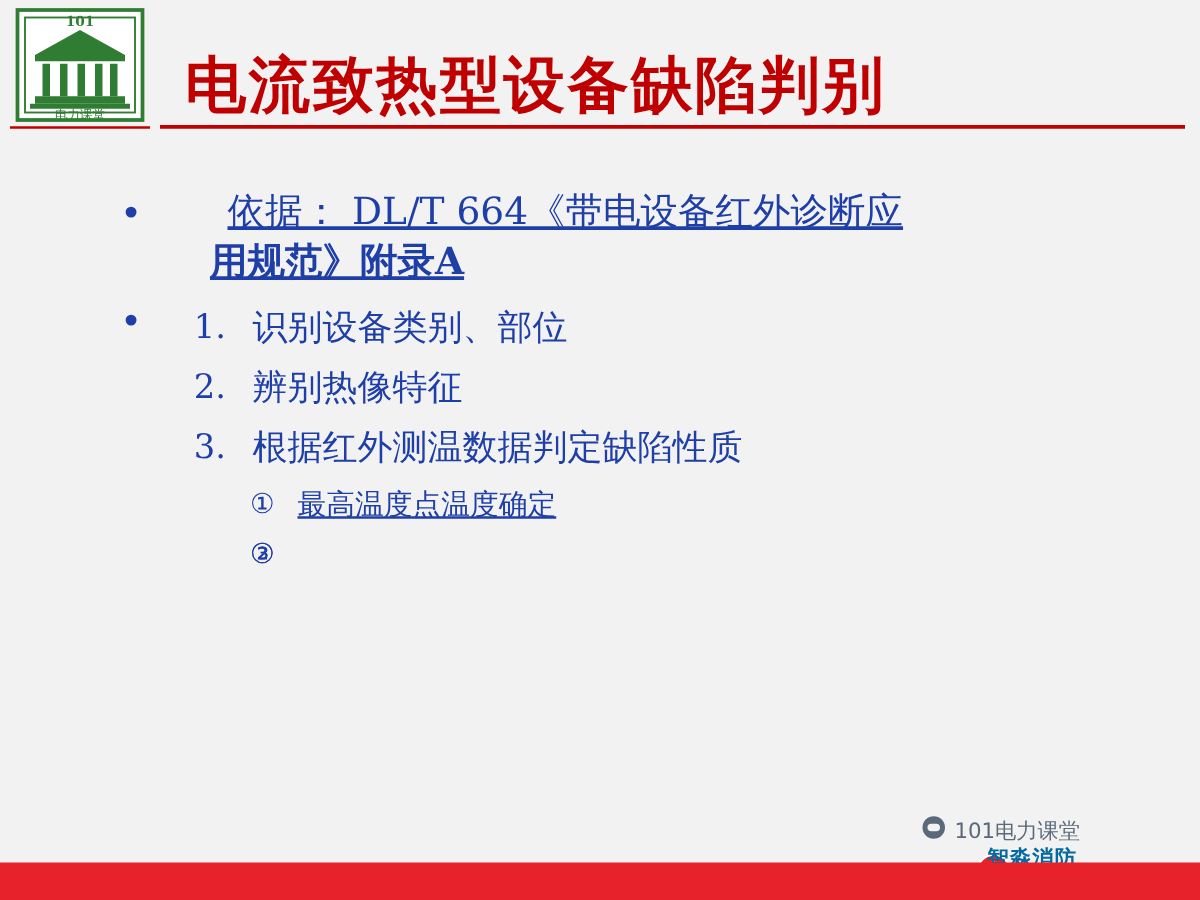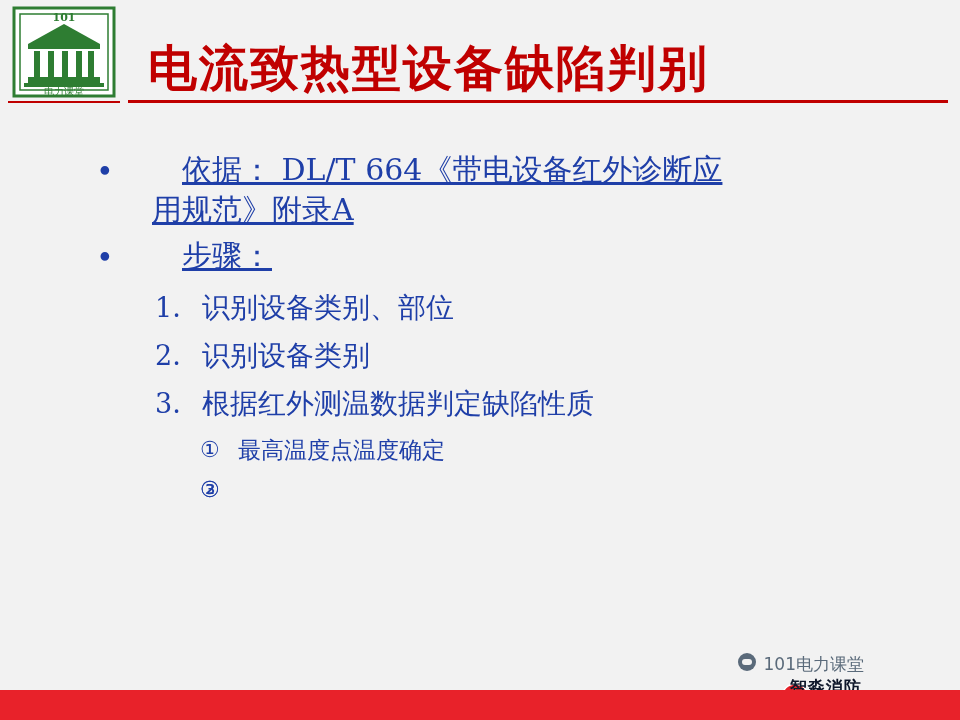--- a/index.html
+++ b/index.html
@@ -86,21 +86,22 @@
     color: #1f3fa8;
   }
   .bullet-l1 .txt {
     text-decoration: underline;
     display: inline;
     margin-left: 32px;
   }
   .bullet-l1 .txt2 {
     text-decoration: underline;
     display: block;
-    margin-left: 2px;
+    margin-left: 18px;
+    font-weight: bold;
   }
 
   .list-l2 {
     margin: 8px 0 0 0;
     padding: 0;
     list-style: none;
   }
   .list-l2 > li {
     position: relative;
     padding-left: 202px;
@@ -133,20 +134,21 @@
     font-family: "DejaVu Serif", serif;
   }
   .list-l3 > li .num3 {
     position: absolute;
     left: 200px;
     top: 0;
     font-size: 22px;
     line-height: 40px;
   }
   .list-l3 > li .lbl3 {
+    text-decoration: underline;
   }
 
   
   .footer-wm {
     position: absolute;
     right: 96px;
     bottom: 44px;
     display: flex;
     gap: 8px;
     color: #5a6a7a;
@@ -183,21 +185,21 @@
     position: absolute;
     right: 78px;
     bottom: 12px;
     text-align: left;
     line-height: 1.05;
     font-family: "DejaVu Sans", sans-serif;
   }
   .footer-brand .b1 {
     font-size: 17px;
     font-weight: bold;
-    color: #0f172a;
+    color: #0369a1;
     letter-spacing: 1px;
   }
   .footer-brand .b2 {
     font-size: 11px;
     color: #c8402a;
     letter-spacing: 1px;
   }
   .brand-mark {
     position: absolute;
     right: 150px;
@@ -242,31 +244,30 @@
 <div class="content">
 
   <div class="bullet-l1">
     <span class="dot">•</span>
     <span class="txt"> 依据： DL/T 664《带电设备红外诊断应</span>
     <span class="txt2">用规范》附录A</span>
   </div>
 
   <div class="bullet-l1">
     <span class="dot">•</span>
-    <span class="txt"> 步骤：</span>
   </div>
 
   <ul class="list-l2">
     <li>
       <span class="num">1.</span>
       <span class="lbl">识别设备类别、部位</span>
     </li>
     <li>
       <span class="num">2.</span>
-      <span class="lbl">识别设备类别</span>
+      <span class="lbl">辨别热像特征</span>
     </li>
     <li>
       <span class="num">3.</span>
       <span class="lbl">根据红外测温数据判定缺陷性质</span>
     </li>
   </ul>
 
   <ul class="list-l3">
     <li>
       <span class="num3">①</span>

